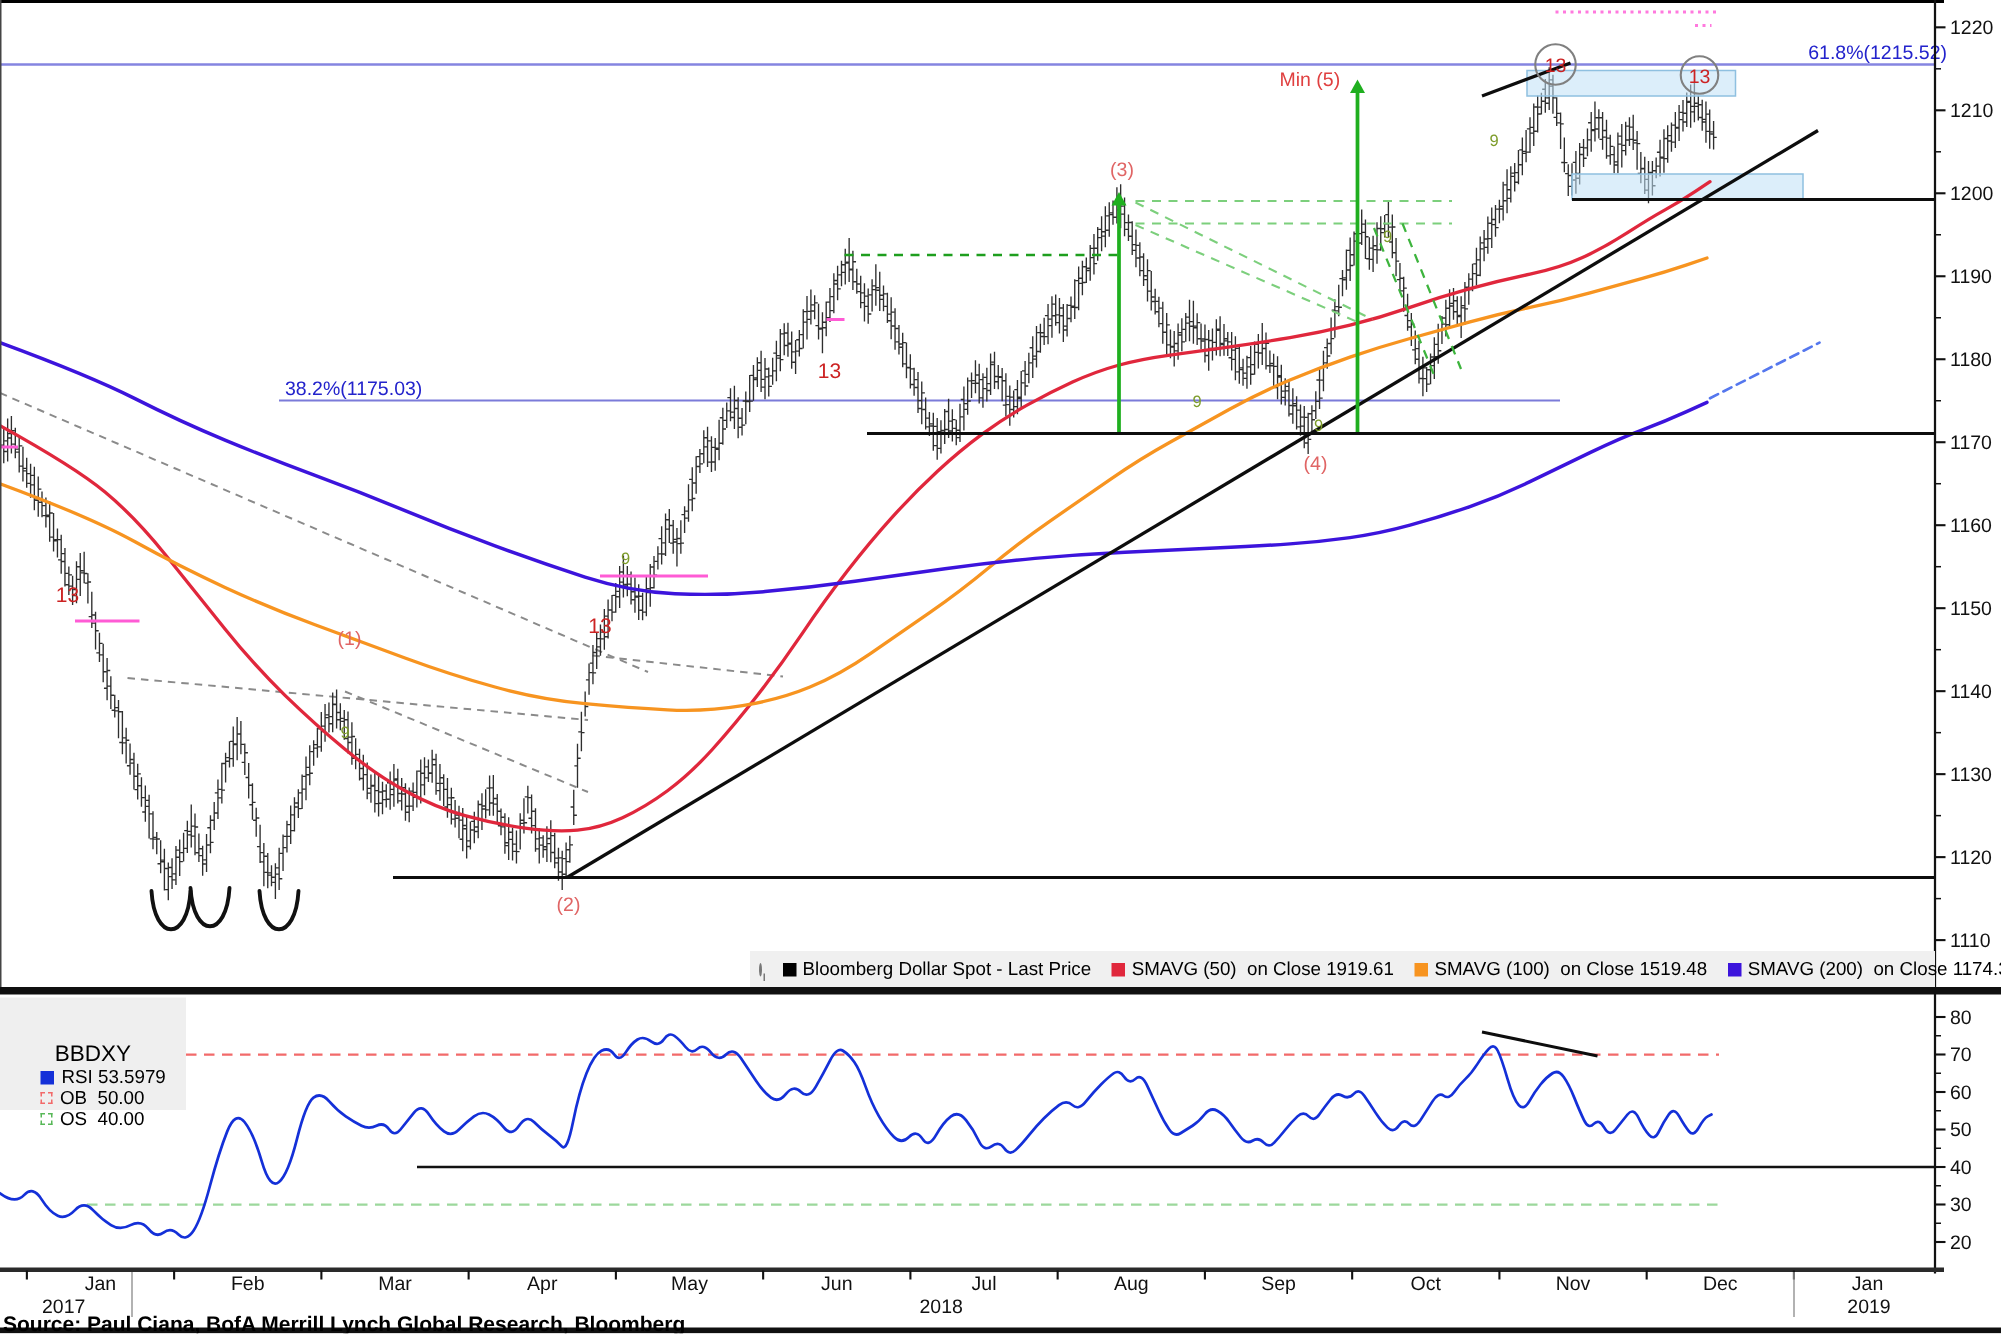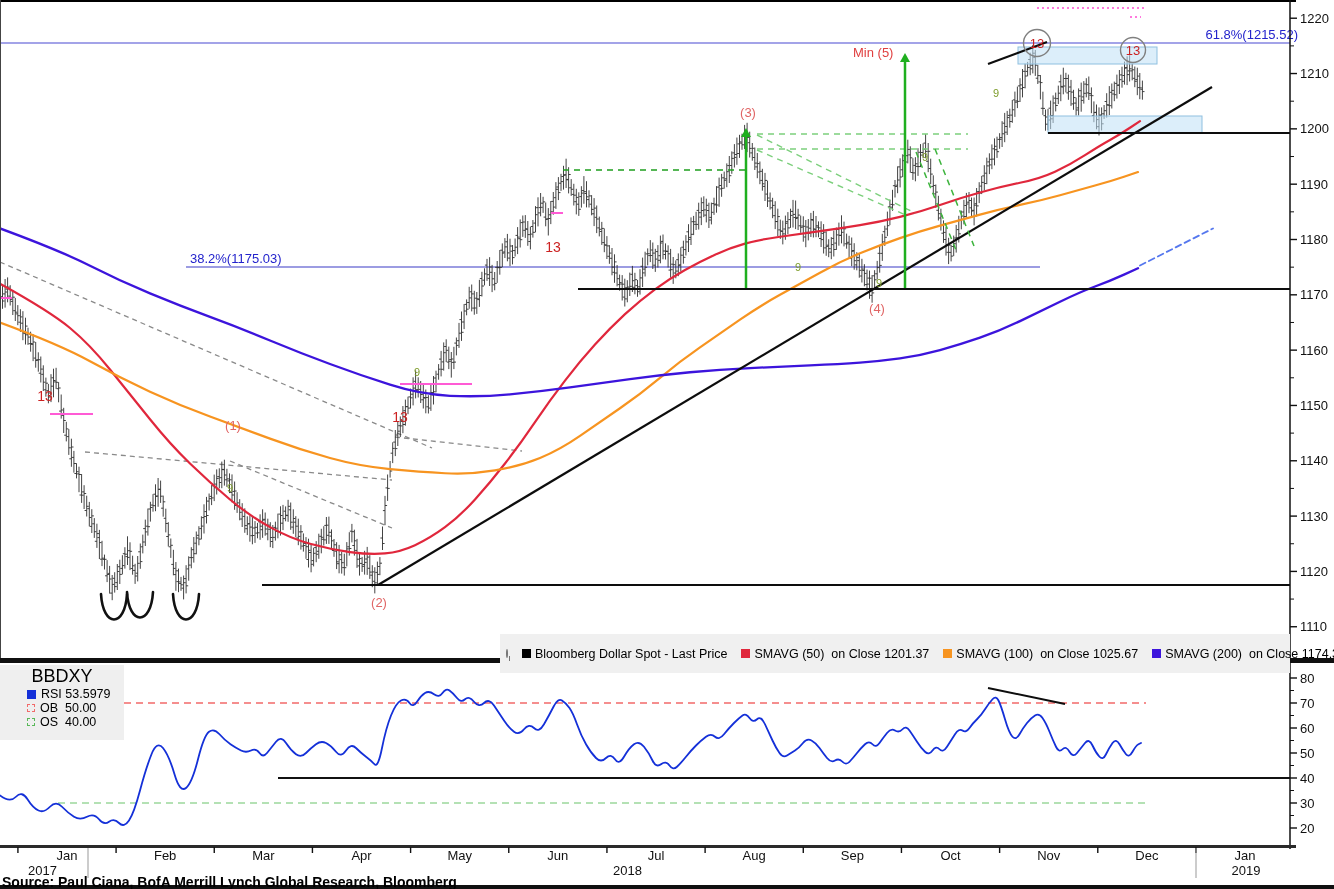--- a/index.html
+++ b/index.html
@@ -1,30 +1,30 @@
 <!DOCTYPE html>
 <html><head>
 <meta charset="utf-8">
 <style>
   html,body{margin:0;padding:0;background:#fff;}
   #stage{position:relative;width:1334px;height:889px;background:#fff;overflow:hidden;
          font-family:"Liberation Sans",sans-serif;}
   #plot-svg{position:absolute;left:0;top:0;}
-  .legend-bar{position:absolute;left:500px;top:634px;width:790px;height:39px;background:#f0f0f0;
+  .legend-bar{position:absolute;left:500px;top:634px;width:790px;height:24px;background:#f0f0f0;
 amount    display:flex;align-items:center;gap:14px;padding-left:6px;box-sizing:border-box;
     font-size:12.5px;color:#000;white-space:pre;}
   .legend-bar{display:flex;}
   .li{display:flex;align-items:center;gap:4px;white-space:pre;}
   .sw{width:9px;height:9px;display:inline-block;}
   .sw.dash{width:8px;height:8px;background:transparent;border:1.5px dashed #888;box-sizing:border-box;}
   .pin{width:7px;height:7px;border:1.3px solid #777;border-radius:50%;display:inline-block;position:relative;}
   .pin:after{content:"";position:absolute;left:2px;top:6px;width:1.2px;height:5px;background:#777;}
   .rsi-legend{position:absolute;left:0;top:665px;width:124px;height:75px;background:#efefef;
     font-size:12.5px;color:#000;padding:1px 3px;box-sizing:border-box;}
-  .rsi-legend .ttl{text-align:center;font-size:18px;}
+  .rsi-legend .ttl{text-align:center;font-size:15px;margin-top:28px;}
   .rsi-row{display:flex;align-items:center;gap:5px;height:14px;white-space:pre;padding-left:24px;}
   .src{position:absolute;left:2px;top:874px;font-size:14px;font-weight:bold;color:#000;text-align:right;}
 </style>
 </head>
 <body>
 
 <div id="stage">
   <svg id="plot-svg" width="1334" height="889">
       <line x1="0" y1="43" x2="1290" y2="43" stroke="#8585e0" stroke-width="1.7"></line>
       <line x1="186" y1="266.99068000000005" x2="1040" y2="266.99068000000005" stroke="#7b7bd9" stroke-width="1.4"></line>
@@ -180,22 +180,22 @@
       <text x="28" y="875" font-size="13" fill="#111" text-anchor="start" font-family="&quot;Liberation Sans&quot;,sans-serif">2017</text>
       <text x="613" y="875" font-size="13" fill="#111" text-anchor="start" font-family="&quot;Liberation Sans&quot;,sans-serif">2018</text>
       <text x="1246" y="875" font-size="13" fill="#111" text-anchor="middle" font-family="&quot;Liberation Sans&quot;,sans-serif">2019</text>
       <line x1="88" y1="848" x2="88" y2="878" stroke="#999" stroke-width="1"></line>
       <line x1="1196" y1="848" x2="1196" y2="878" stroke="#999" stroke-width="1"></line>
     </svg>
 
   <div class="legend-bar">
     <span class="pin"></span>
     <span class="li"><span class="sw" style="background: rgb(0, 0, 0);"></span><span>Bloomberg Dollar Spot - Last Price</span></span>
-    <span class="li"><span class="sw" style="background: rgb(224, 39, 60);"></span><span>SMAVG (50)  on Close 1201.37</span></span>
-    <span class="li"><span class="sw" style="background: rgb(247, 148, 32);"></span><span>SMAVG (100)  on Close 1025.67</span></span>
+    <span class="li"><span class="sw" style="background: rgb(224, 39, 60);"></span><span>SMAVG (50)  on Close 1919.61</span></span>
+    <span class="li"><span class="sw" style="background: rgb(247, 148, 32);"></span><span>SMAVG (100)  on Close 1519.48</span></span>
     <span class="li"><span class="sw" style="background: rgb(60, 20, 220);"></span><span>SMAVG (200)  on Close 1174.38</span></span>
   </div>
 
   <div class="rsi-legend">
     <div class="ttl">BBDXY</div>
     <div class="rsi-row"><span class="sw" style="background: rgb(20, 48, 216);"></span><span>RSI 53.5979</span></div>
     <div class="rsi-row"><span class="sw dash" style="border-color: rgb(242, 106, 106);"></span><span>OB  50.00</span></div>
     <div class="rsi-row"><span class="sw dash" style="border-color: rgb(88, 184, 88);"></span><span>OS  40.00</span></div>
   </div>
 

